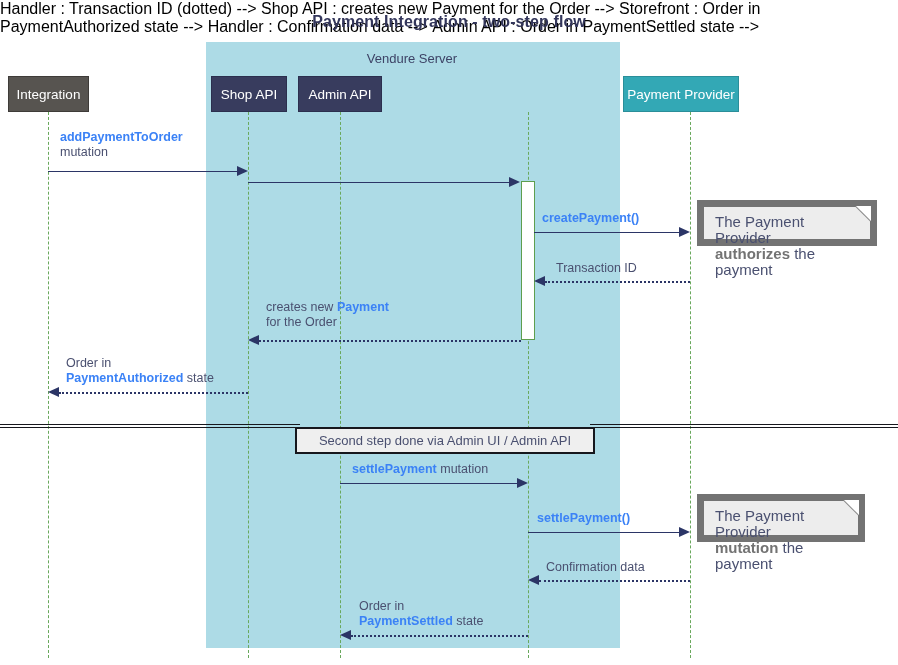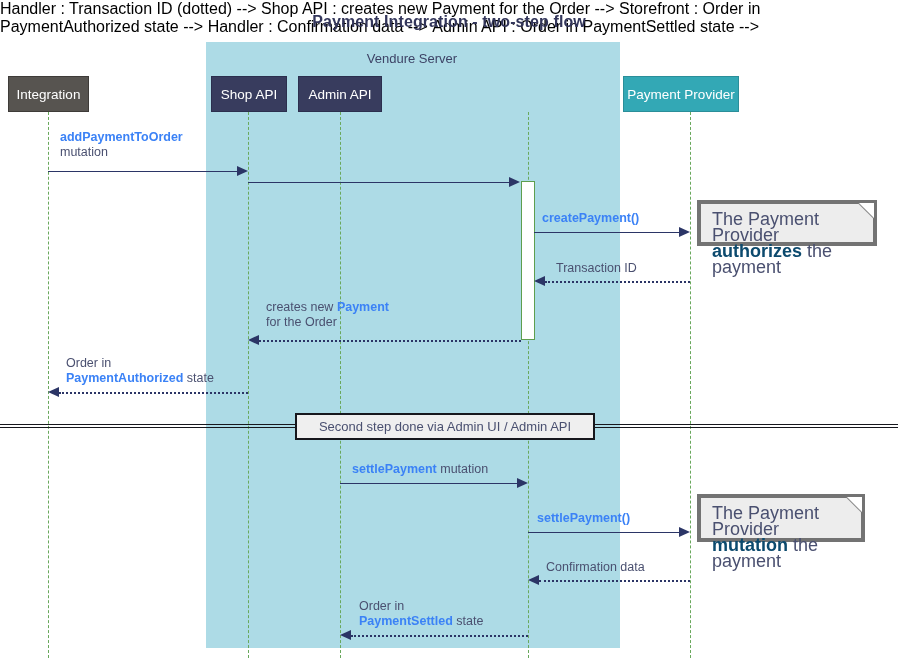--- a/index.html
+++ b/index.html
@@ -99,28 +99,28 @@
     font-size: 12.5px;
     color: #4a5070;
     line-height: 15px;
     white-space: nowrap;
   }
   .msg-label b { color: #3b82f6; font-weight: bold; }
   
   .note {
     position: absolute;
     background: #ededed;
-    border: 4px solid #737373;
-    box-sizing: border-box;
-    font-size: 18px;
+    border: 7px solid #737373;
+    box-sizing: border-box;
+    font-size: 15px;
     color: #4a5070;
     line-height: 16px;
     padding: 7px 10px 4px 11px;
   }
-  .note b { color: #0c4a6e; font-weight: bold; }
+  .note b { color: #737373; font-weight: bold; }
   .note .fold {
     position: absolute;
     right: -1px;
     top: -1px;
     width: 15px;
     height: 15px;
     background: linear-gradient(to bottom left, #ffffff 50%, transparent 50.5%);
     border-left: 0;
   }
   .note .fold:before {
@@ -145,20 +145,21 @@
     position: absolute;
     background: #efefef;
     border: 2px solid #16171d;
     box-sizing: border-box;
     font-size: 13px;
     color: #4a5070;
     display: flex;
     align-items: center;
     justify-content: center;
     white-space: nowrap;
+    margin-top: 14px;
   }
 </style>
 </head>
 <body>
 
 <div id="diagram">
 
   
   <div class="diagram-title">Payment Integration - two-step flow</div>
 

